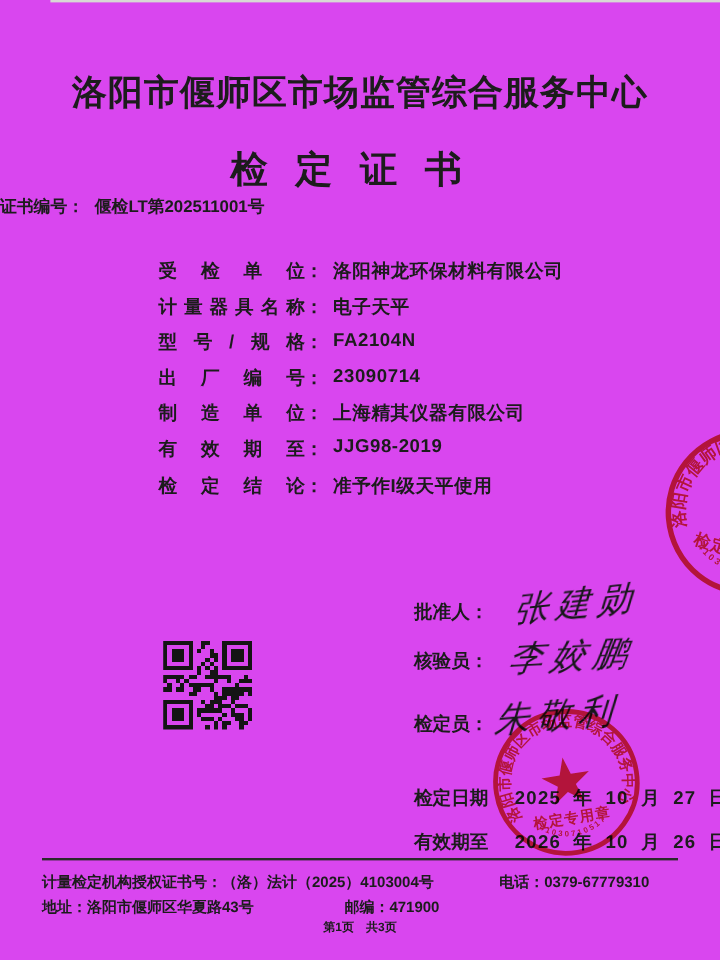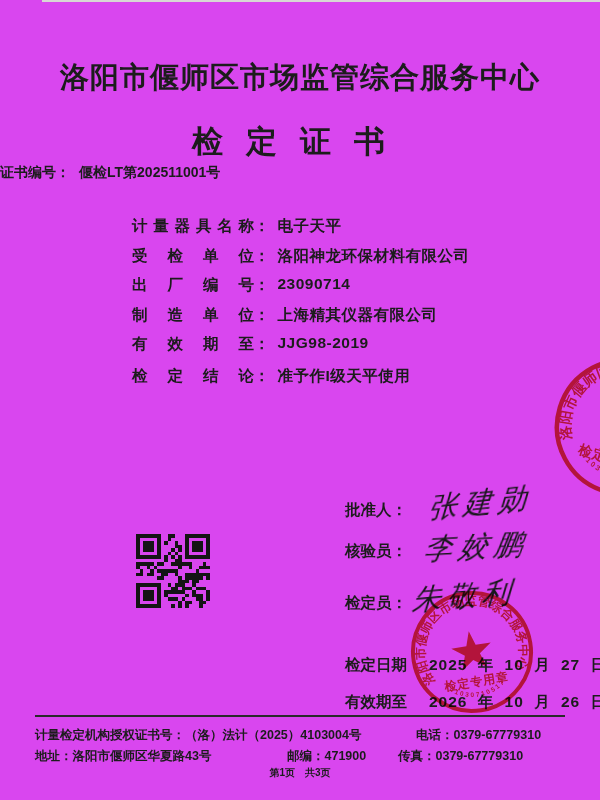--- a/index.html
+++ b/index.html
@@ -47,24 +47,27 @@
 
   <div class="org-title">洛阳市偃师区市场监管综合服务中心</div>
   <div class="doc-title">检定证书</div>
 
   <div class="cert-line">
     <span>证书编号：</span><span class="num">偃检LT第202511001号</span>
   </div>
 
   <div class="fields">
     <div class="field-row">
+      <span class="f-label">受检单位</span><span class="f-colon">：</span><span class="f-value">洛阳神龙环保材料有限公司</span>
+    </div>
+    <div class="field-row">
       <span class="f-label">计量器具名称</span><span class="f-colon">：</span><span class="f-value">电子天平</span>
     </div>
     <div class="field-row">
-      <span class="f-label">受检单位</span><span class="f-colon">：</span><span class="f-value">洛阳神龙环保材料有限公司</span>
+      <span class="f-label">型号/规格</span><span class="f-colon">：</span><span class="f-value">FA2104N</span>
     </div>
     <div class="field-row">
       <span class="f-label">出厂编号</span><span class="f-colon">：</span><span class="f-value">23090714</span>
     </div>
     <div class="field-row">
       <span class="f-label">制造单位</span><span class="f-colon">：</span><span class="f-value">上海精其仪器有限公司</span>
     </div>
     <div class="field-row">
       <span class="f-label">有效期至</span><span class="f-colon">：</span><span class="f-value">JJG98-2019</span>
     </div>
@@ -309,21 +312,20 @@
   <div class="date-row" style="top:692px;">
     <span>有效期至</span><span class="d-val">2026 年 10 月 26 日</span>
   </div>
 
   <div class="rule"></div>
 
   <div class="foot" style="top:727px;left:35px;">计量检定机构授权证书号：（洛）法计（2025）4103004号</div>
   <div class="foot" style="top:727px;left:416px;">电话：0379-67779310</div>
   <div class="foot" style="top:748px;left:35px;">地址：洛阳市偃师区华夏路43号</div>
   <div class="foot" style="top:748px;left:287px;">邮编：471900</div>
-  <div class="foot" style="top:748px;left:398px;">传真：0379-67779310</div>
   <div class="page-info">第1页　共3页</div>
 
   <svg class="stamp stamp-main" viewBox="-66 -66 132 132">
     <defs>
       <path id="stArcTop" d="M -43.05 20.07 A 47.5 47.5 0 1 1 43.05 20.07" fill="none"></path>
       <path id="stArcBot" d="M -34.47 28.93 A 45 45 0 0 0 34.47 28.93" fill="none"></path>
     </defs>
     <circle r="59" fill="none" stroke-width="4" stroke="#cc3024"></circle>
     <text font-size="12.4" fill="#cc3024"><textPath href="#stArcTop" startOffset="50%" text-anchor="middle">洛阳市偃师区市场监管综合服务中心</textPath></text>
     <polygon points="0,-21 4.7,-6.47 19.97,-6.49 7.61,2.47 12.34,16.99 0,8 -12.34,16.99 -7.61,2.47 -19.97,-6.49 -4.7,-6.47" fill="#cc3024"></polygon>

